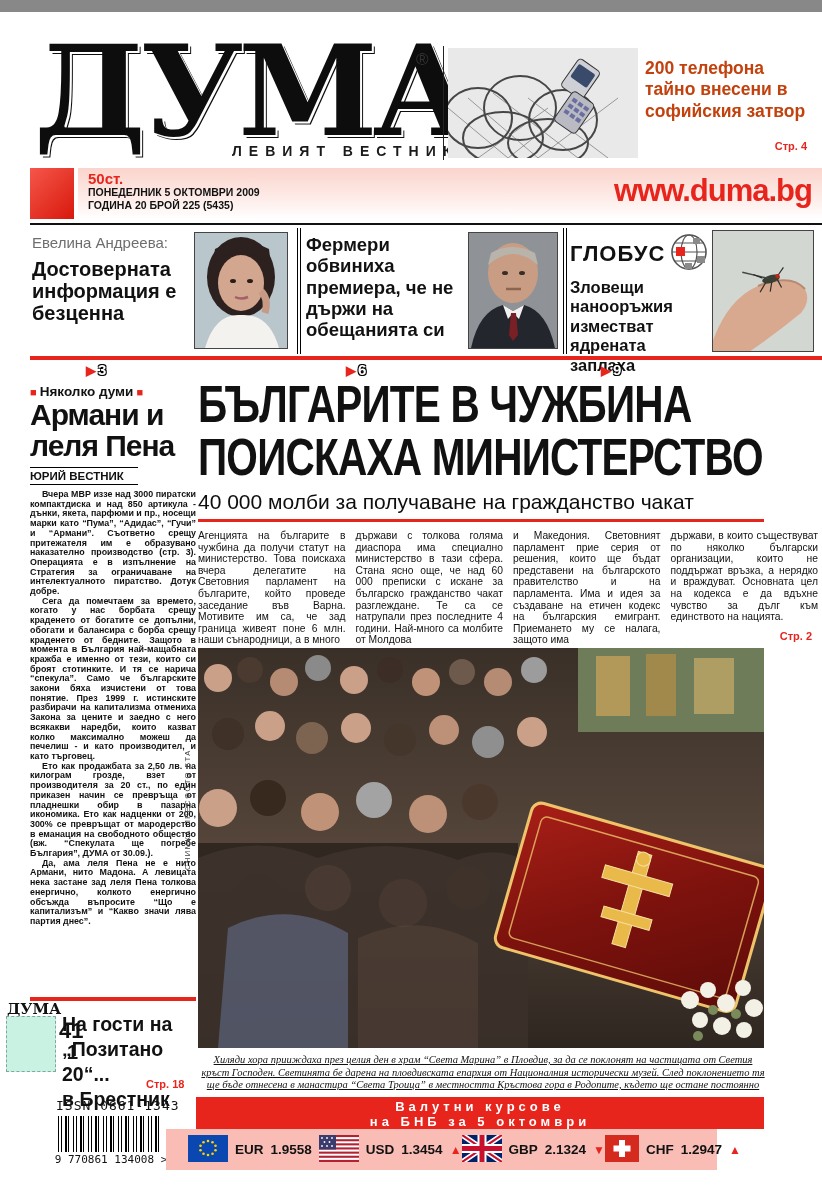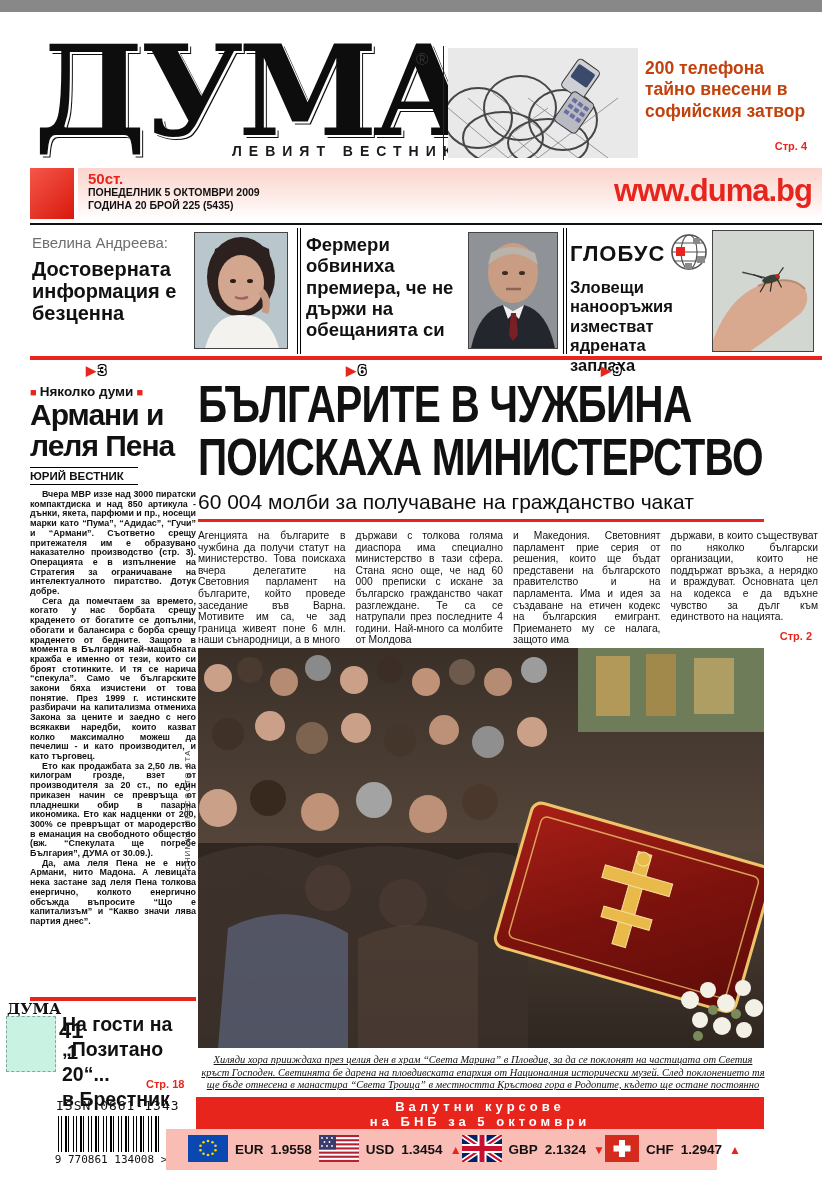--- a/index.html
+++ b/index.html
@@ -272,21 +272,21 @@
   <div class="promo-page">Стр. 18</div>
 
   <div class="issn">ISSN 0861-1343</div>
   <div class="barcode"></div>
   <div class="barcode-digits">9 770861 134008 &gt;</div>
 
   <div class="headline">
     <div>БЪЛГАРИТЕ В ЧУЖБИНА</div>
     <div>ПОИСКАХА МИНИСТЕРСТВО</div>
   </div>
-  <div class="subhead">60 004 молби за получаване на гражданство чакат</div>
+  <div class="subhead">40 000 молби за получаване на гражданство чакат</div>
   <div class="subhead-rule"></div>
 
   <div class="lead-cols">
     <div>Агенцията на българите в чужбина да получи статут на министерство. Това поискаха вчера делегатите на Световния парламент на българите, който проведе заседание във Варна. Мотивите им са, че зад граница живеят поне 6 млн. наши сънародници, а в много</div>
     <div>държави с толкова голяма диаспора има специално министерство в тази сфера. Стана ясно още, че над 60 000 преписки с искане за българско гражданство чакат разглеждане. Те са се натрупали през последните 4 години. Най-много са молбите от Молдова</div>
     <div>и Македония. Световният парламент прие серия от решения, които ще бъдат представени на българското правителство и на парламента. Има и идея за създаване на етичен кодекс на българския емигрант. Приемането му се налага, защото има</div>
     <div>държави, в които съществуват по няколко български организации, които не поддържат връзка, а нерядко и враждуват. Основната цел на кодекса е да вдъхне чувство за дълг към единството на нацията.</div>
   </div>
   <div class="lead-page">Стр. 2</div>
 

